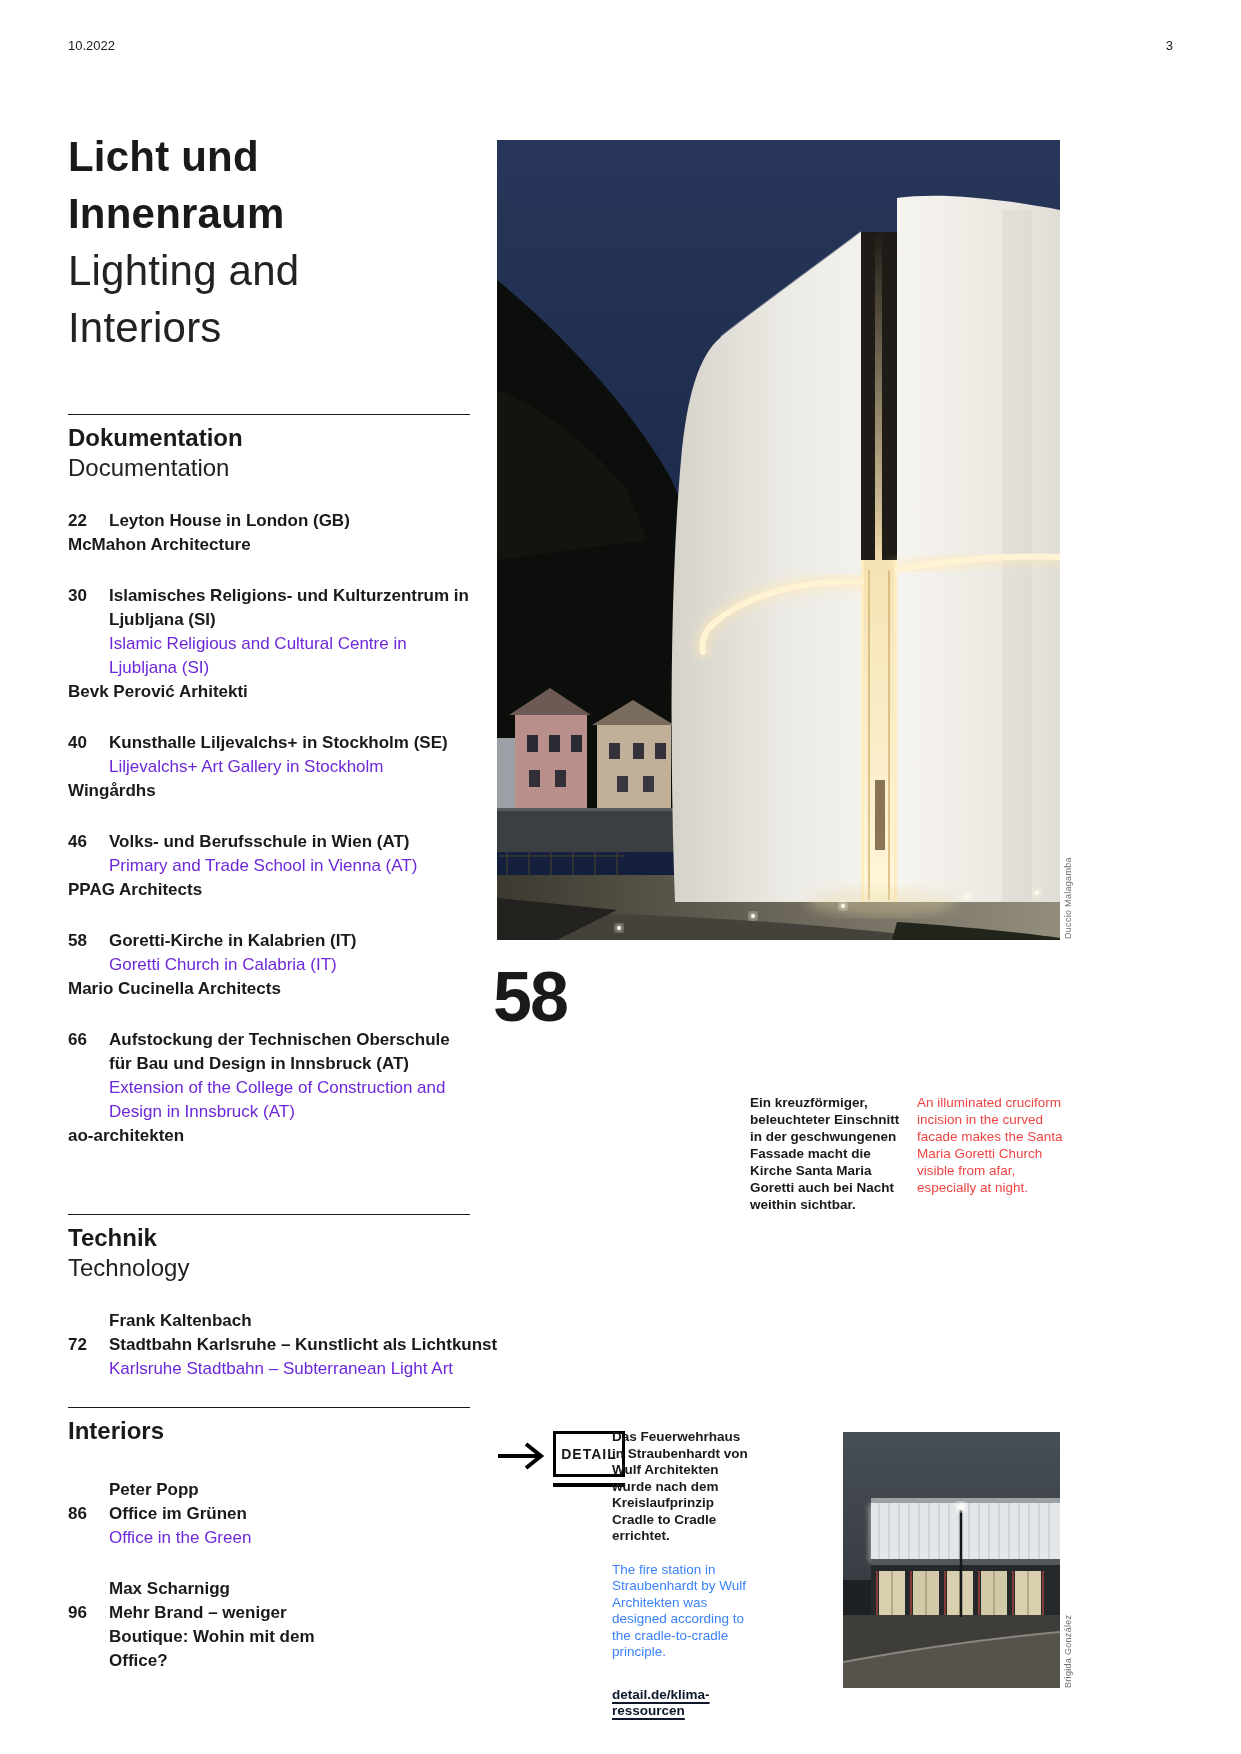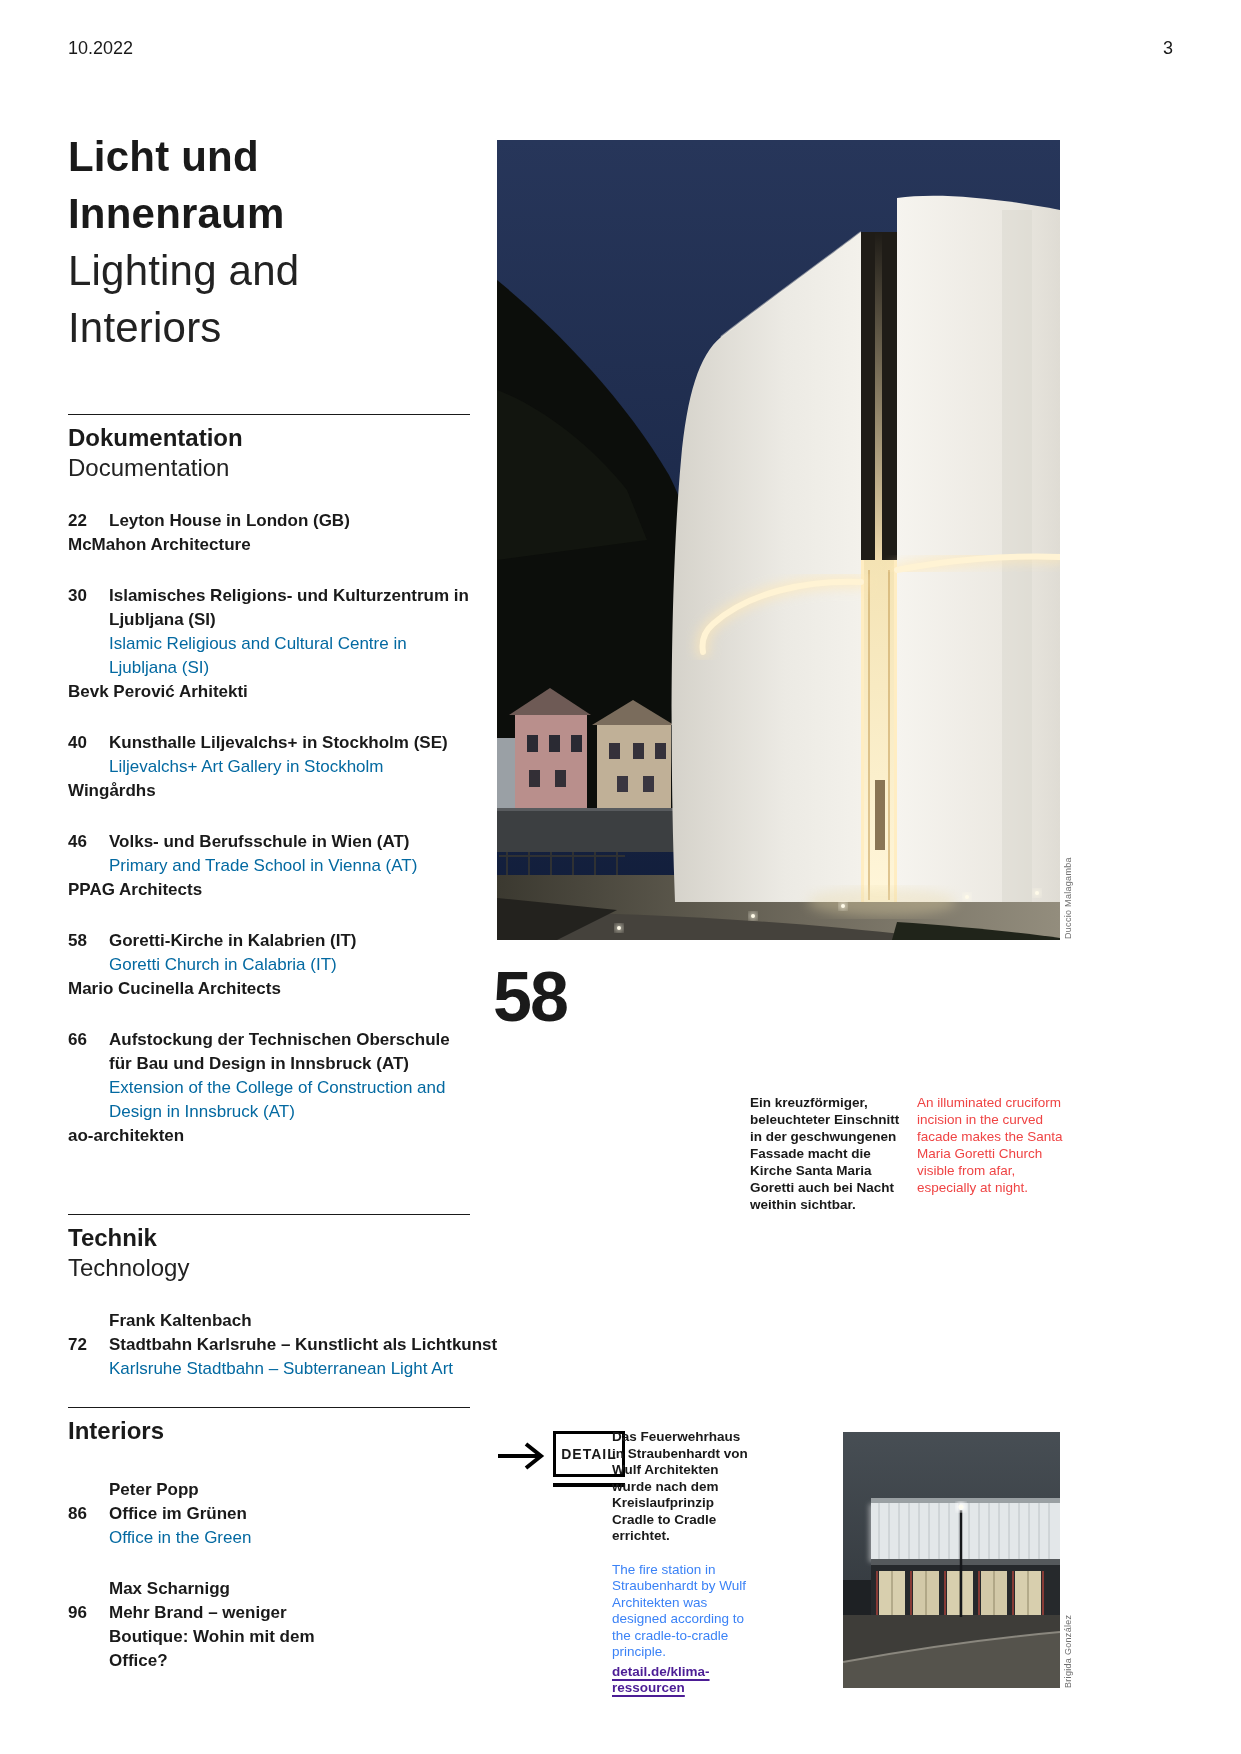--- a/index.html
+++ b/index.html
@@ -1,41 +1,41 @@
 <!DOCTYPE html>
 <html><head>
 <meta charset="utf-8">
 <style>
   html,body{margin:0;padding:0;background:#ffffff;}
   body{width:1241px;height:1754px;position:relative;overflow:hidden;
        font-family:"Liberation Sans",sans-serif;color:#1a1a1a;
        -webkit-font-smoothing:antialiased;}
 
   
-  .pg-header{position:absolute;left:68px;right:68px;top:38px;font-size:18px;
+  .pg-header{position:absolute;left:68px;right:68px;top:38px;font-size:13px;
              display:flex;justify-content:space-between;}
 
   
   .title{position:absolute;left:68px;top:128px;width:310px;font-size:42px;
          line-height:57px;letter-spacing:.2px;}
   .title .de{font-weight:bold;}
   .title .en{font-weight:normal;color:#222;}
 
   
   .section{position:absolute;left:68px;width:402px;}
   .rule{border-top:1.5px solid #1a1a1a;margin-bottom:8px;}
   .sec-h{font-size:24px;line-height:30px;}
   .sec-h.de{font-weight:bold;}
   .sec-h.en{font-weight:normal;color:#222;}
   .entries{margin-top:26px;}
   .entry{margin-bottom:27px;font-size:17px;line-height:24px;}
   .erow{display:flex;}
   .enum{flex:0 0 41px;font-weight:bold;}
   .et-de{font-weight:bold;flex:1;}
-  .et-en{font-weight:normal;color:#0369a1;flex:1;}
+  .et-en{font-weight:normal;color:#6d28d9;flex:1;}
   .arch{font-weight:bold;}
   .author{font-weight:bold;flex:1;}
   .nowrap{white-space:nowrap;}
   .w250{max-width:255px;}
 
   
   .photo-top{position:absolute;left:497px;top:140px;width:563px;height:800px;}
   .photo-top svg{display:block;width:100%;height:100%;}
   .credit{position:absolute;font-size:9px;color:#6f6f6f;
           writing-mode:vertical-rl;transform:rotate(180deg);
@@ -54,21 +54,21 @@
   .arrow{position:absolute;left:497px;top:1441px;width:48px;height:30px;}
   .dlogo{position:absolute;left:553px;top:1431px;width:72px;}
   .dlogo .box{border:3.5px solid #000;height:40px;display:flex;align-items:center;
               justify-content:center;font-weight:bold;font-size:14px;
               letter-spacing:1px;}
   .dlogo .bar{height:3.5px;background:#000;margin-top:6px;}
   .dtext{position:absolute;left:612px;top:1429px;width:142px;font-size:13.5px;
          line-height:16.5px;}
   .dtext .de{font-weight:bold;}
   .dtext .en{margin-top:17px;color:#3b82f6;}
-  .dlink{display:inline-block;margin-top:3px;font-weight:bold;color:#4c1d95;
+  .dlink{display:inline-block;margin-top:26px;font-weight:bold;color:#0f172a;
          text-decoration:underline;text-underline-offset:3px;
          text-decoration-thickness:1.5px;}
   .photo-bottom{position:absolute;left:843px;top:1432px;width:217px;height:256px;}
   .photo-bottom svg{display:block;width:100%;height:100%;}
 </style>
 </head>
 <body>
 
 <div>
 

